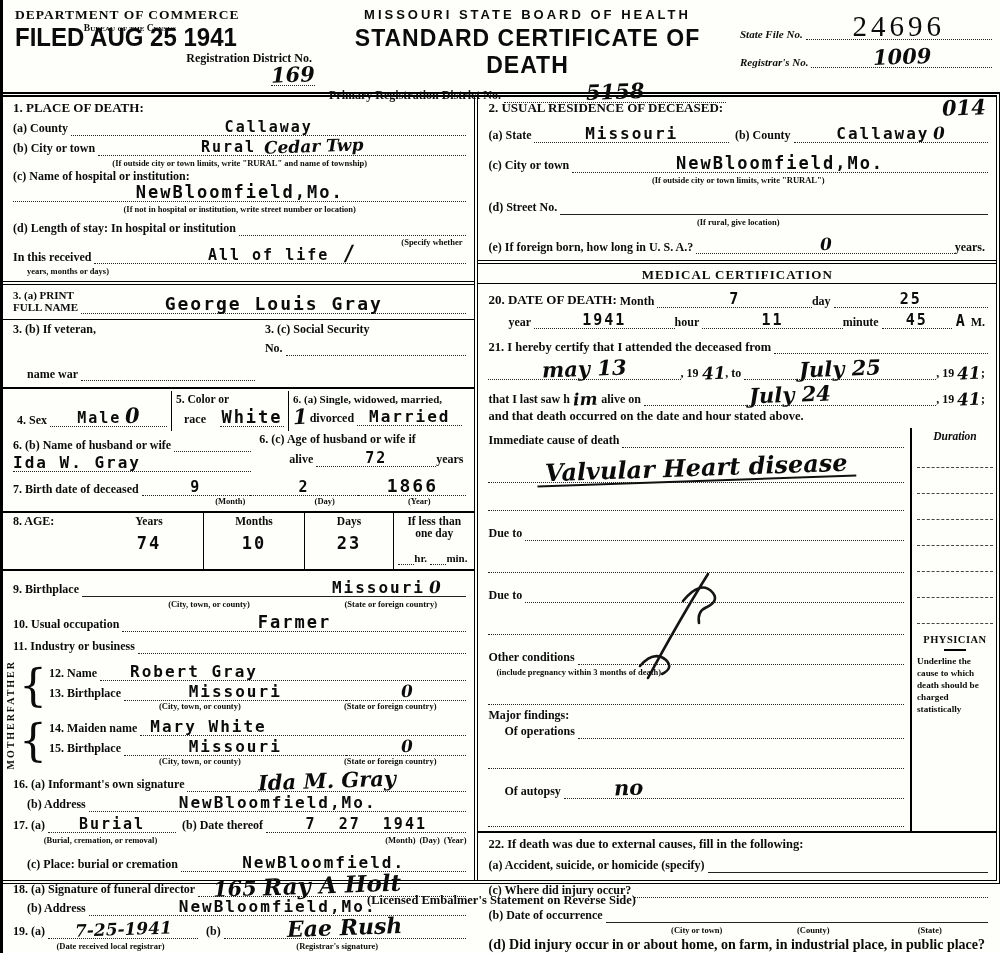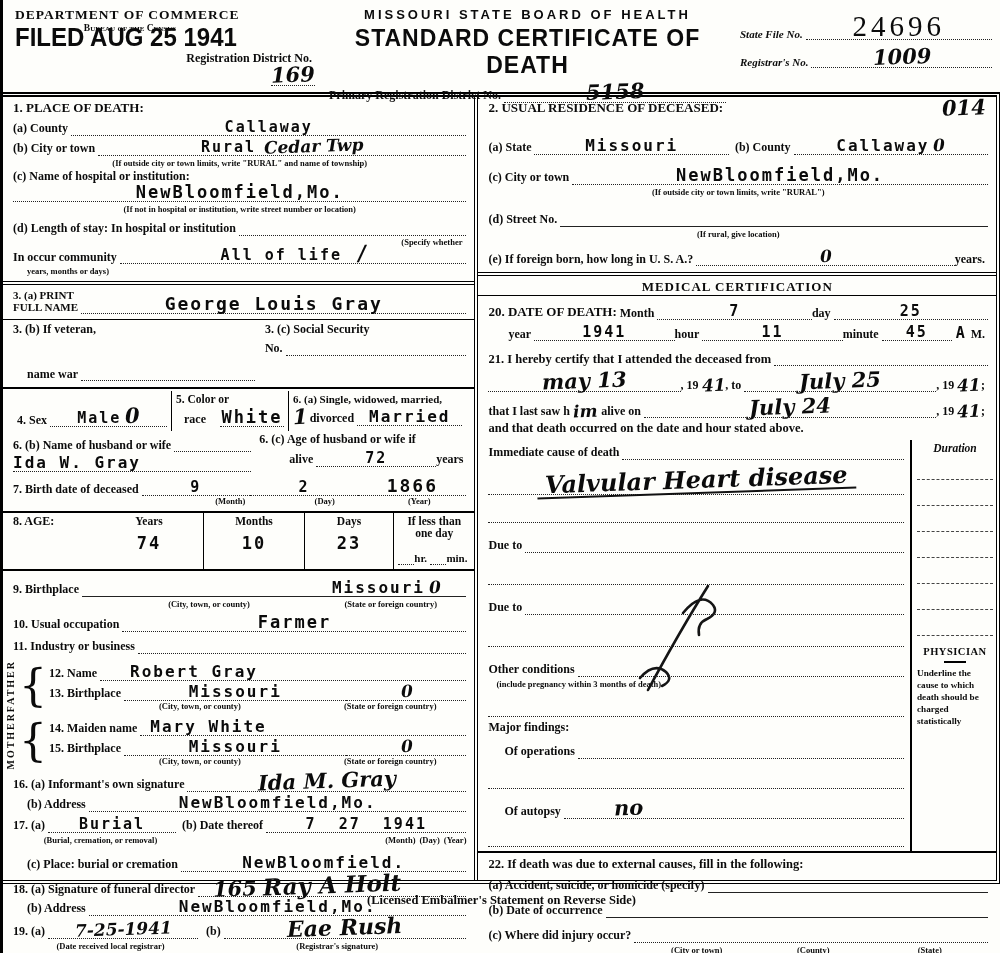--- a/index.html
+++ b/index.html
@@ -124,21 +124,21 @@
         <div class="r" style="margin-top:0;">
           <span class="f"><span class="t" style="font-size:17px;">NewBloomfield,Mo.</span></span>
         </div>
         <div class="sm c">(If not in hospital or institution, write street number or location)</div>
         <div class="r" style="margin-top:6px;">
           <span class="l">(d) Length of stay:  In hospital or institution</span>
           <span class="f"></span>
         </div>
         <div class="sm" style="text-align:right;margin:-1px 4px -3px 0;">(Specify whether</div>
         <div class="r" style="margin-top:0;">
-          <span class="l">In occur community</span>
+          <span class="l">In this received</span>
           <span class="f"><span class="t">All of life</span>&nbsp;&nbsp;&nbsp;&nbsp;<span class="h big">/</span></span>
         </div>
         <div class="sm" style="margin-left:14px;">years, months or days)</div>
       </div>
 
       <div class="sec nsep">
         <div class="r" style="margin:1px 0;">
           <span style="line-height:1;">
             <span class="l" style="display:block;font-size:11px;">3. (a) PRINT</span>
             <span class="l" style="display:block;font-size:11px;">FULL NAME</span>
@@ -359,21 +359,21 @@
           <span class="sm" style="flex:1;text-align:center;">(Registrar's signature)</span>
         </div>
       </div>
     </div>
 
     <div class="col-right">
 
       <div class="sec dsep rel">
         <div class="sec-title">2. USUAL RESIDENCE OF DECEASED:</div>
         <span class="h big corner">014</span>
-        <div class="r" style="margin-top:22px;">
+        <div class="r" style="margin-top:10px;">
           <span class="l">(a) State</span>
           <span class="f"><span class="t" style="font-size:16px;">Missouri</span></span>
           <span class="l" style="padding-left:6px;">(b) County</span>
           <span class="f"><span class="t" style="font-size:16px;">Callaway</span>&nbsp;<span class="h">0</span></span>
         </div>
         <div class="r" style="margin-top:12px;">
           <span class="l">(c) City or town</span>
           <span class="f"><span class="t" style="font-size:17px;">NewBloomfield,Mo.</span></span>
         </div>
         <div class="sm c">(If outside city or town limits, write "RURAL")</div>
@@ -469,21 +469,21 @@
             </div>
           <div class="r" style="margin-top:14px;">
             <span class="l">Other conditions</span>
             <span class="f"></span>
           </div>
           <div class="sm" style="margin-left:8px;">(include pregnancy within 3 months of death)</div>
           <div class="r" style="margin-top:12px;">
               <span class="f"></span>
             </div>
           <div class="l" style="margin-top:4px;">Major findings:</div>
-          <div class="r" style="margin-top:8px;justify-content:center;">
+          <div class="r" style="margin-top:0;justify-content:center;">
             <span class="l" style="padding-left:16px;">Of operations</span>
             <span class="f"></span>
           </div>
           <div class="r" style="margin-top:14px;">
               <span class="f"></span>
             </div>
           <div class="r" style="margin-top:10px;">
             <span class="l" style="padding-left:16px;">Of autopsy</span>
             <span class="f" style="text-align:left;padding-left:50px;"><span class="h big">no</span></span>
           </div>
@@ -506,26 +506,26 @@
         </div>
       </div>
 
       <div class="sec" style="padding-top:4px;">
         <div class="l" style="font-size:12.5px;">22. If death was due to external causes, fill in the following:</div>
         <div class="r" style="margin-top:5px;">
           <span class="l">(a) Accident, suicide, or homicide (specify)</span>
           <span class="fs"></span>
         </div>
         <div class="r" style="margin-top:9px;">
+          <span class="l">(c) Where did injury occur?</span>
+          <span class="f"></span>
+        </div>
+        <div class="r" style="margin-top:9px;">
           <span class="l">(b) Date of occurrence</span>
           <span class="fs"></span>
-        </div>
-        <div class="r" style="margin-top:9px;">
-          <span class="l">(c) Where did injury occur?</span>
-          <span class="f"></span>
         </div>
         <div style="display:flex;">
           <span style="width:150px;"></span>
           <span class="sm" style="flex:1;text-align:center;">(City or town)</span>
           <span class="sm" style="flex:1;text-align:center;">(County)</span>
           <span class="sm" style="flex:1;text-align:center;">(State)</span>
         </div>
         <div class="l" style="margin-top:2px;font-size:14px;">(d) Did injury occur in or about home, on farm, in industrial place, in public place?</div>
 
       </div>

